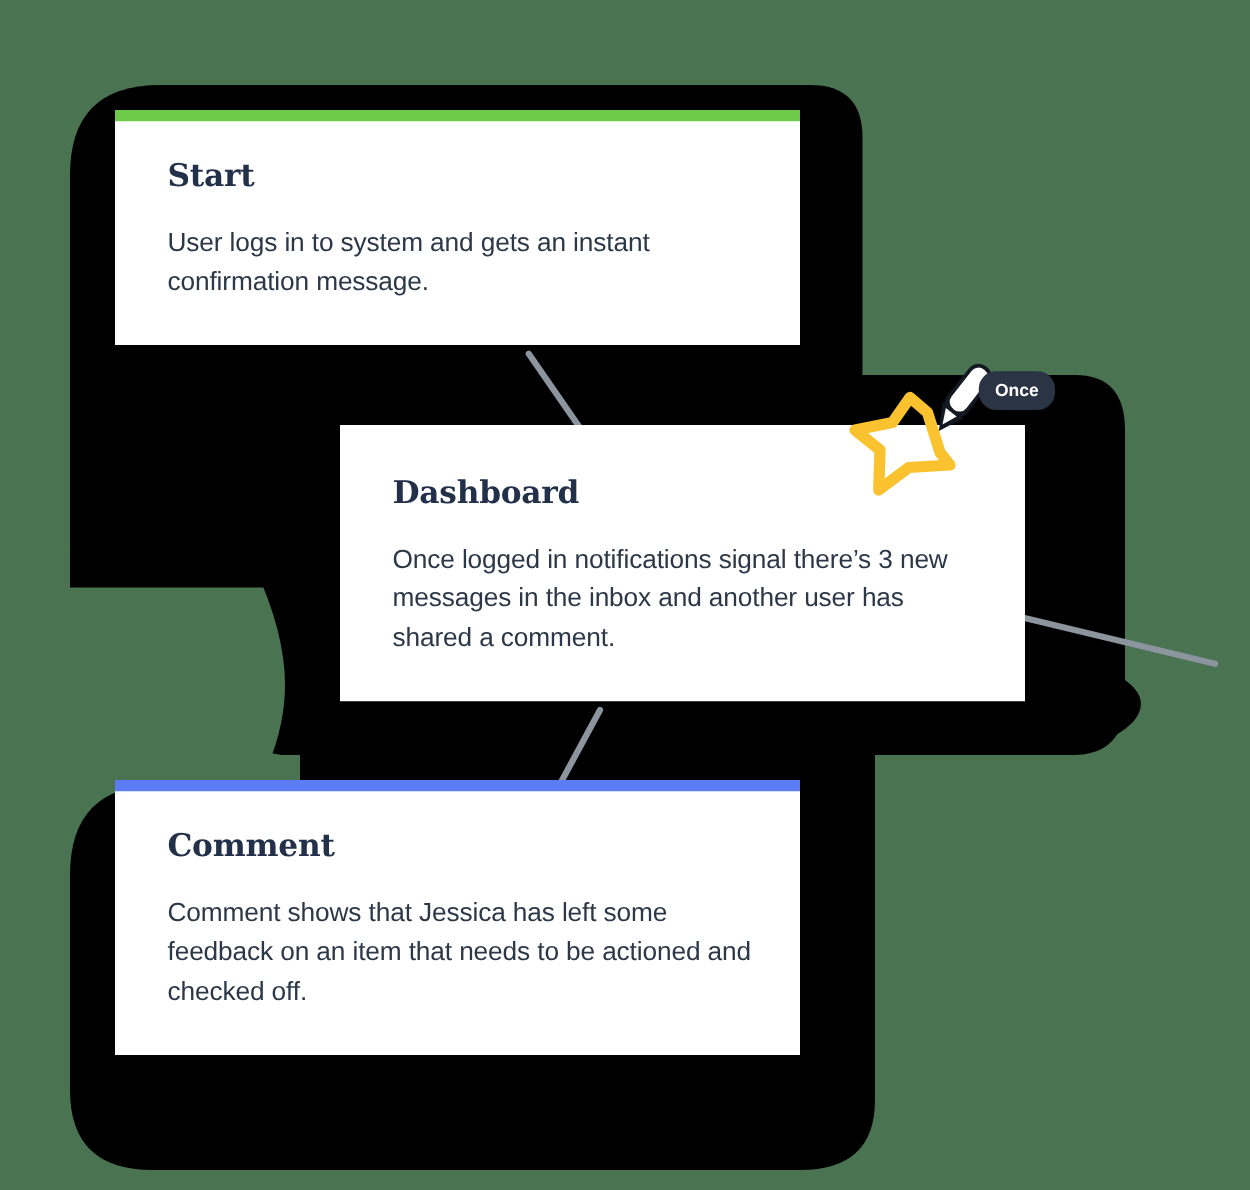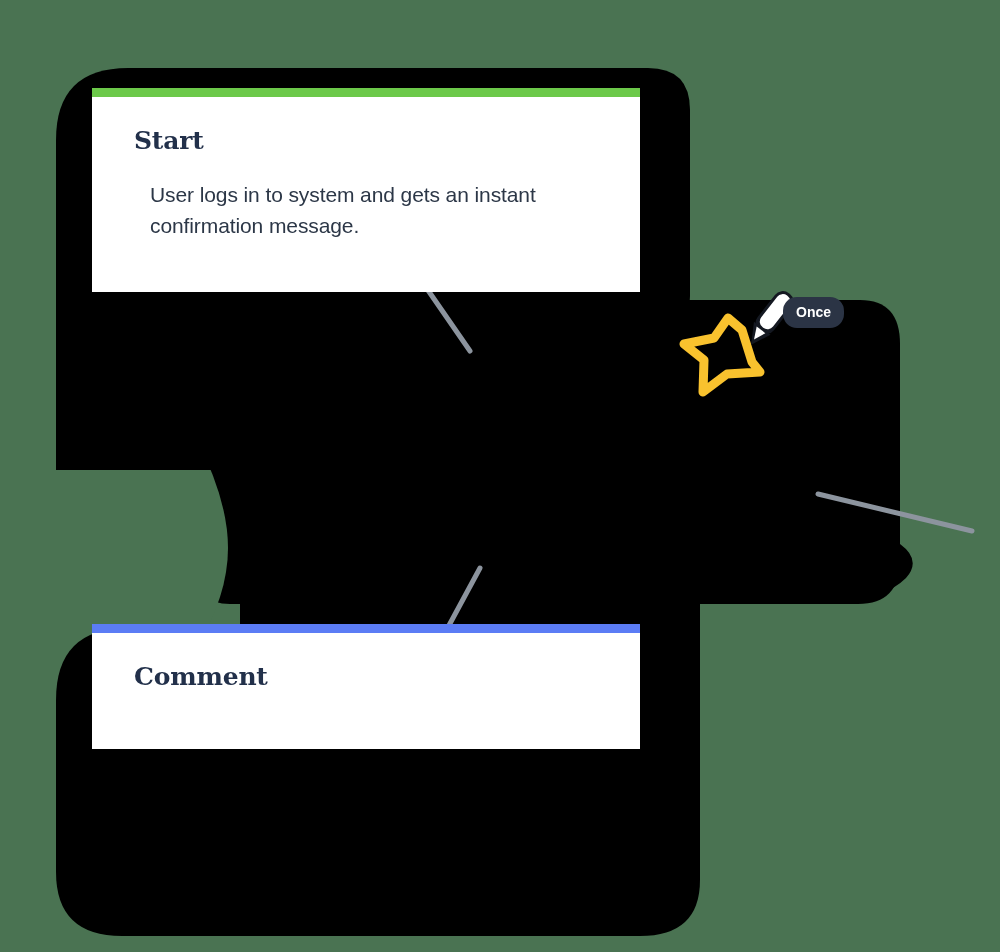--- a/index.html
+++ b/index.html
@@ -48,21 +48,21 @@
     line-height: 1.1;
     color: #22304a;
     margin: 0 0 24px 0;
     letter-spacing: -0.2px;
   }
   .card-text {
     font-family: "Liberation Sans", sans-serif;
     font-size: 21px;
     line-height: 1.52;
     color: #2c3747;
-    margin: 16px;
+    margin: 0;
     letter-spacing: -0.1px;
   }
   #card-start   { left: 92px;  top: 88px;  width: 548px; }
   #card-dash    { left: 272px; top: 340px; width: 548px; }
   #card-comment { left: 92px;  top: 624px; width: 548px; }
   #line-layer   { z-index: 2; pointer-events: none; }
   #cursor-layer { z-index: 5; pointer-events: none; }
   .name-pill {
     position: absolute;
     left: 783px;
@@ -144,25 +144,32 @@
   </svg>
 
   <div class="card" id="card-start">
     <div class="card-accent" style="background:#6cc94a"></div>
     <div class="card-body">
       <h2 class="card-title">Start</h2>
       <p class="card-text">User logs in to system and gets an instant confirmation message.</p>
     </div>
   </div>
 
+  <div class="card" id="card-dash">
+    <div class="card-body" style="padding-top:40px;">
+      <h2 class="card-title">Dashboard</h2>
+      <p class="card-text">Once logged in notifications signal there’s 3 new messages in the inbox and another user has shared a comment.</p>
+    </div>
+  </div>
 
   <div class="card" id="card-comment">
     <div class="card-accent" style="background:#5b7cf5"></div>
     <div class="card-body">
       <h2 class="card-title">Comment</h2>
+      <p class="card-text">Comment shows that Jessica has left some feedback on an item that needs to be actioned and checked off.</p>
     </div>
   </div>
 
   <svg id="cursor-layer" viewBox="0 0 1000 952" aria-hidden="true">
     <path d="M 742,330
              L 752,362
              L 760,372
              L 727,374
              L 703,392
              L 704,360

